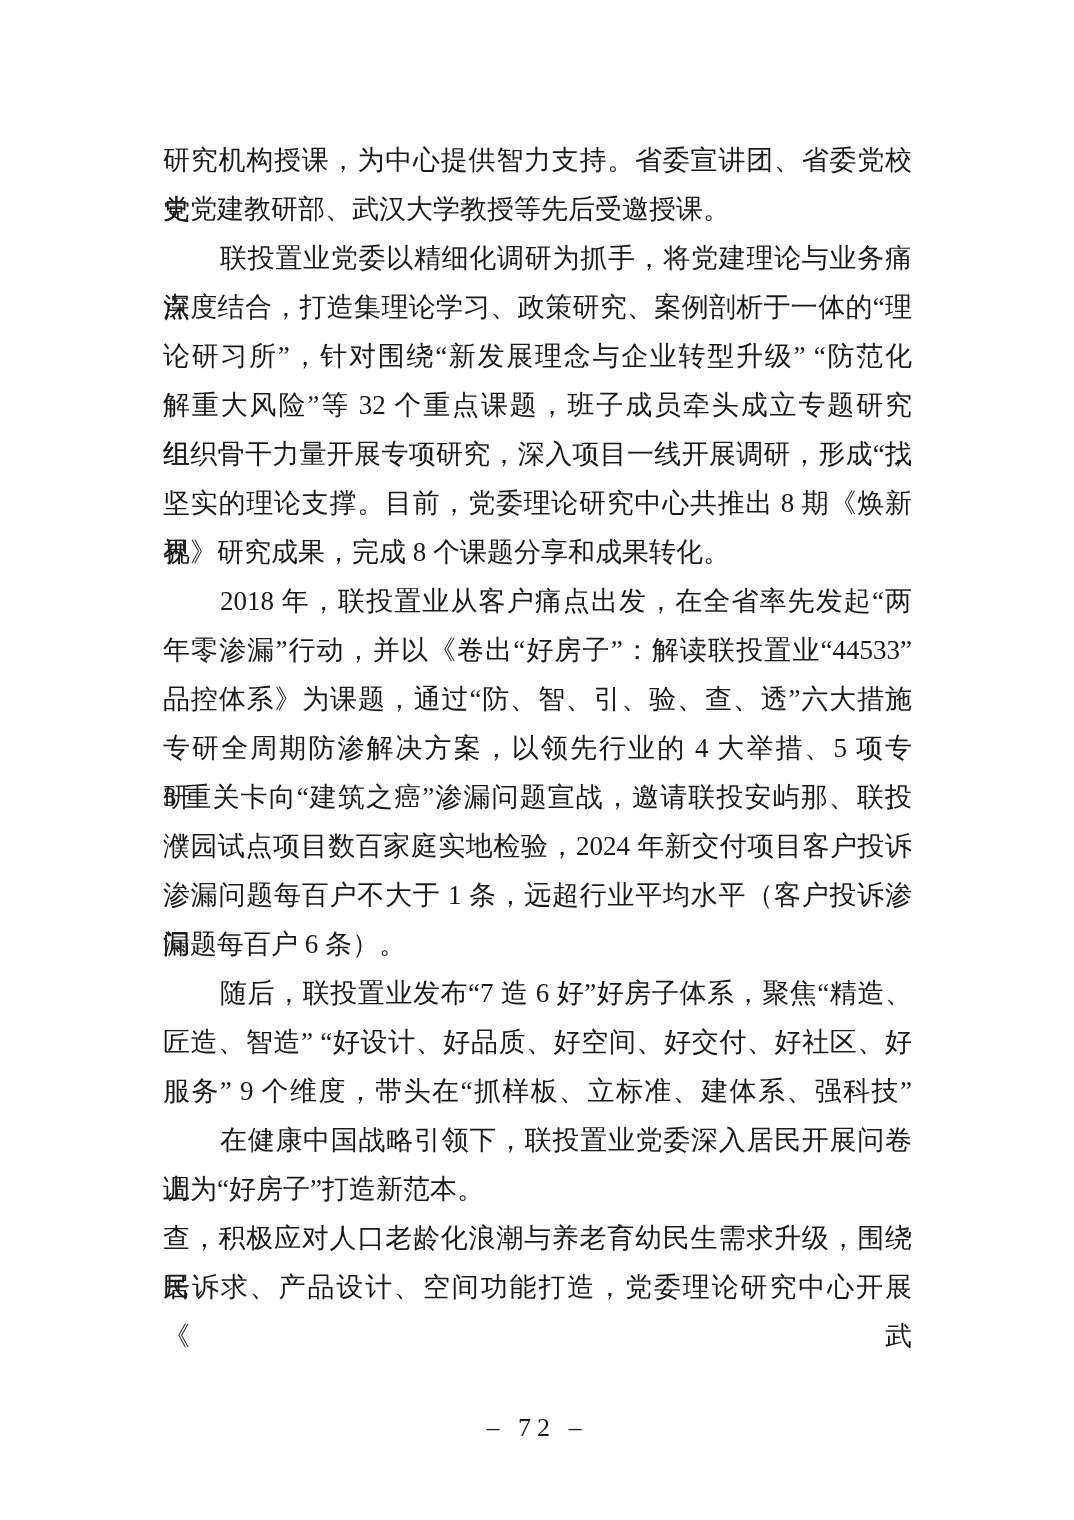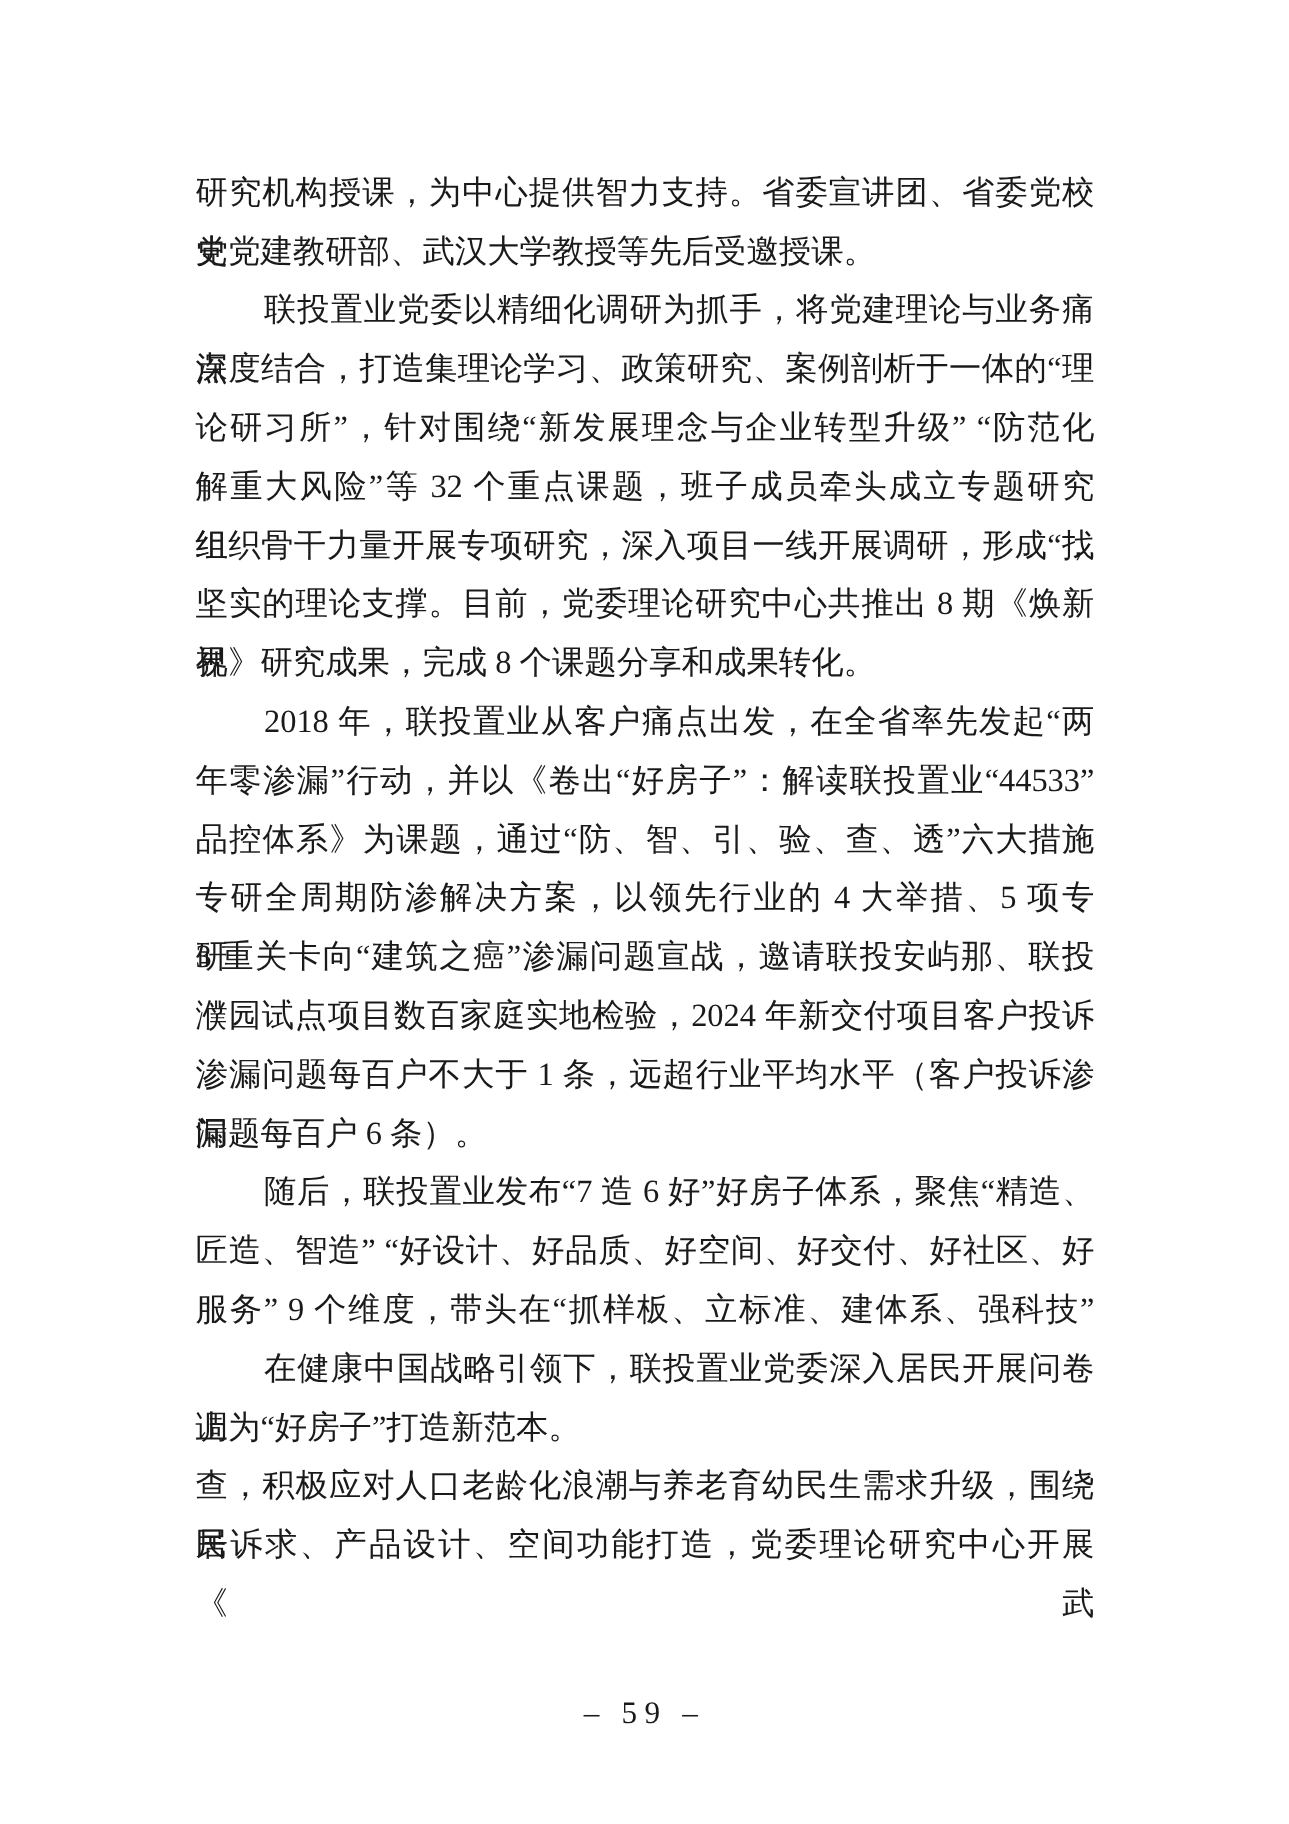--- a/index.html
+++ b/index.html
@@ -85,16 +85,16 @@
     <div class="line j ind">随后，联投置业发布“7 造 6 好”好房子体系，聚焦“精造、</div>
     <div class="line j">匠造、智造” “好设计、好品质、好空间、好交付、好社区、好</div>
     <div class="line j">服务” 9 个维度，带头在“抓样板、立标准、建体系、强科技”</div>
     <div class="line j ind">在健康中国战略引领下，联投置业党委深入居民开展问卷调</div>
     <div class="line">上为“好房子”打造新范本。</div>
     <div class="line j">查，积极应对人口老龄化浪潮与养老育幼民生需求升级，围绕居</div>
     <div class="line j">民诉求、产品设计、空间功能打造，党委理论研究中心开展《武</div>
   </div>
 
   <div class="footer">
-    <span class="pageno">–  59  –</span>
+    <span class="pageno">–  72  –</span>
   </div>
 
 </div>
 
 </body></html>

